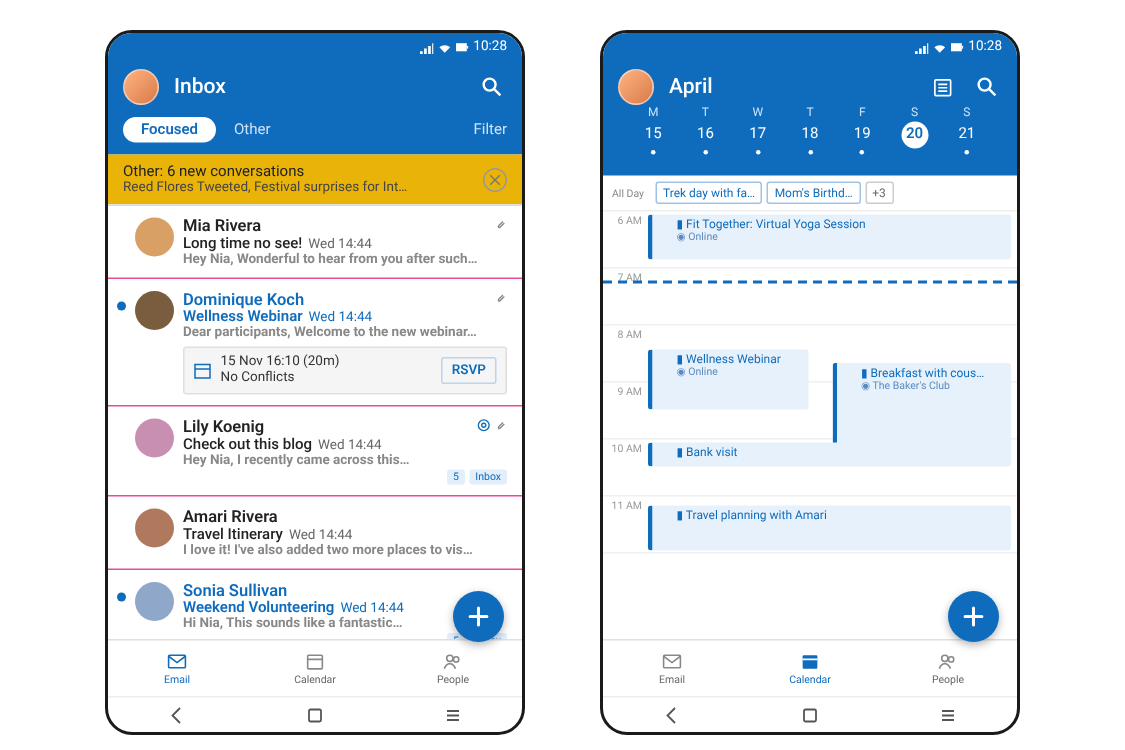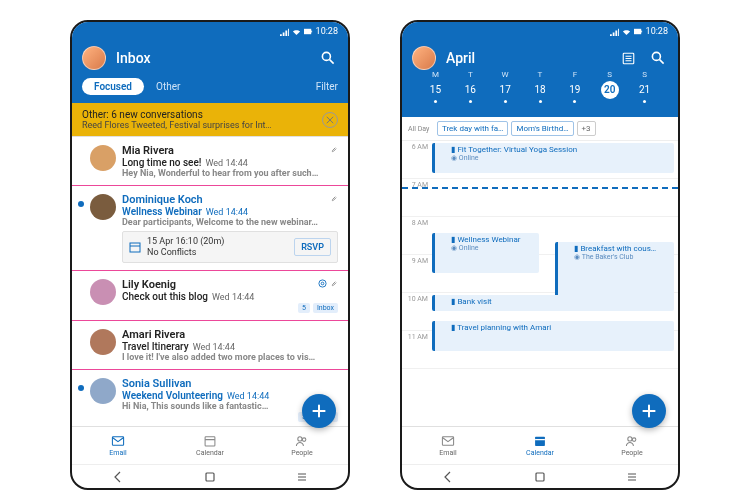--- a/index.html
+++ b/index.html
@@ -153,21 +153,21 @@
             <span class="subject unread">Wellness Webinar</span>
             <span class="time unread">Wed 14:44</span>
           </div>
           <div class="preview">Dear participants, Welcome to the new webinar…</div>
           <div class="rsvp-box">
             <svg width="12" height="12" viewBox="0 0 12 12">
               <rect x="1" y="2" width="10" height="9" stroke="#0f6cbd" fill="none"></rect>
               <line x1="1" y1="5" x2="11" y2="5" stroke="#0f6cbd"></line>
             </svg>
             <div class="rtxt">
-              <div>15 Apr 16:10 (20m)</div>
+              <div>15 Nov 16:10 (20m)</div>
               <div>No Conflicts</div>
             </div>
             <div class="rsvp-btn">RSVP</div>
           </div>
         </div>
       </div>
       <div class="email">
         <div class="dot hidden"></div>
         <div class="av-sm" style="background:#c98fb3"></div>
         <div class="email-body">
@@ -180,20 +180,21 @@
               </svg>
               <svg viewBox="0 0 10 10">
                 <path d="M7 3L4 6c-1 1 0 2 1 1l3-3" stroke="#888" stroke-width="1" fill="none"></path>
               </svg>
             </div>
           </div>
           <div class="email-top">
             <span class="subject ">Check out this blog</span>
             <span class="time ">Wed 14:44</span>
           </div>
+          <div class="preview">Hey Nia, I recently came across this…</div>
           <div class="badges">
             <span class="badge">5</span>
             <span class="badge">Inbox</span>
           </div>
         </div>
       </div>
       <div class="email">
         <div class="dot hidden"></div>
         <div class="av-sm" style="background:#b0785c"></div>
         <div class="email-body">
@@ -363,21 +364,21 @@
         <div>▮ Wellness Webinar</div>
         <div class="loc">◉ Online</div>
       </div>
       <div class="event half-r" style="top: 61px; height: 56px; margin-top: 40px;">
         <div>▮ Breakfast with cous…</div>
         <div class="loc">◉ The Baker's Club</div>
       </div>
       <div class="event" style="top: 154px; height: 16px;">
         <div>▮ Bank visit</div>
       </div>
-      <div class="event" style="top: 180px; height: 30px;">
+      <div class="event" style="top: 196px; height: 30px;">
         <div>▮ Travel planning with Amari</div>
       </div>
       <div class="nowline" style="top: 46px;"></div>
     </div>
   <div class="fab">
     <svg viewBox="0 0 20 20" width="16" height="16">
         <path d="M10 3v14M3 10h14" stroke="#fff" stroke-width="2.5" stroke-linecap="round"></path>
       </svg>
   </div>
   <div class="bottom-nav">

